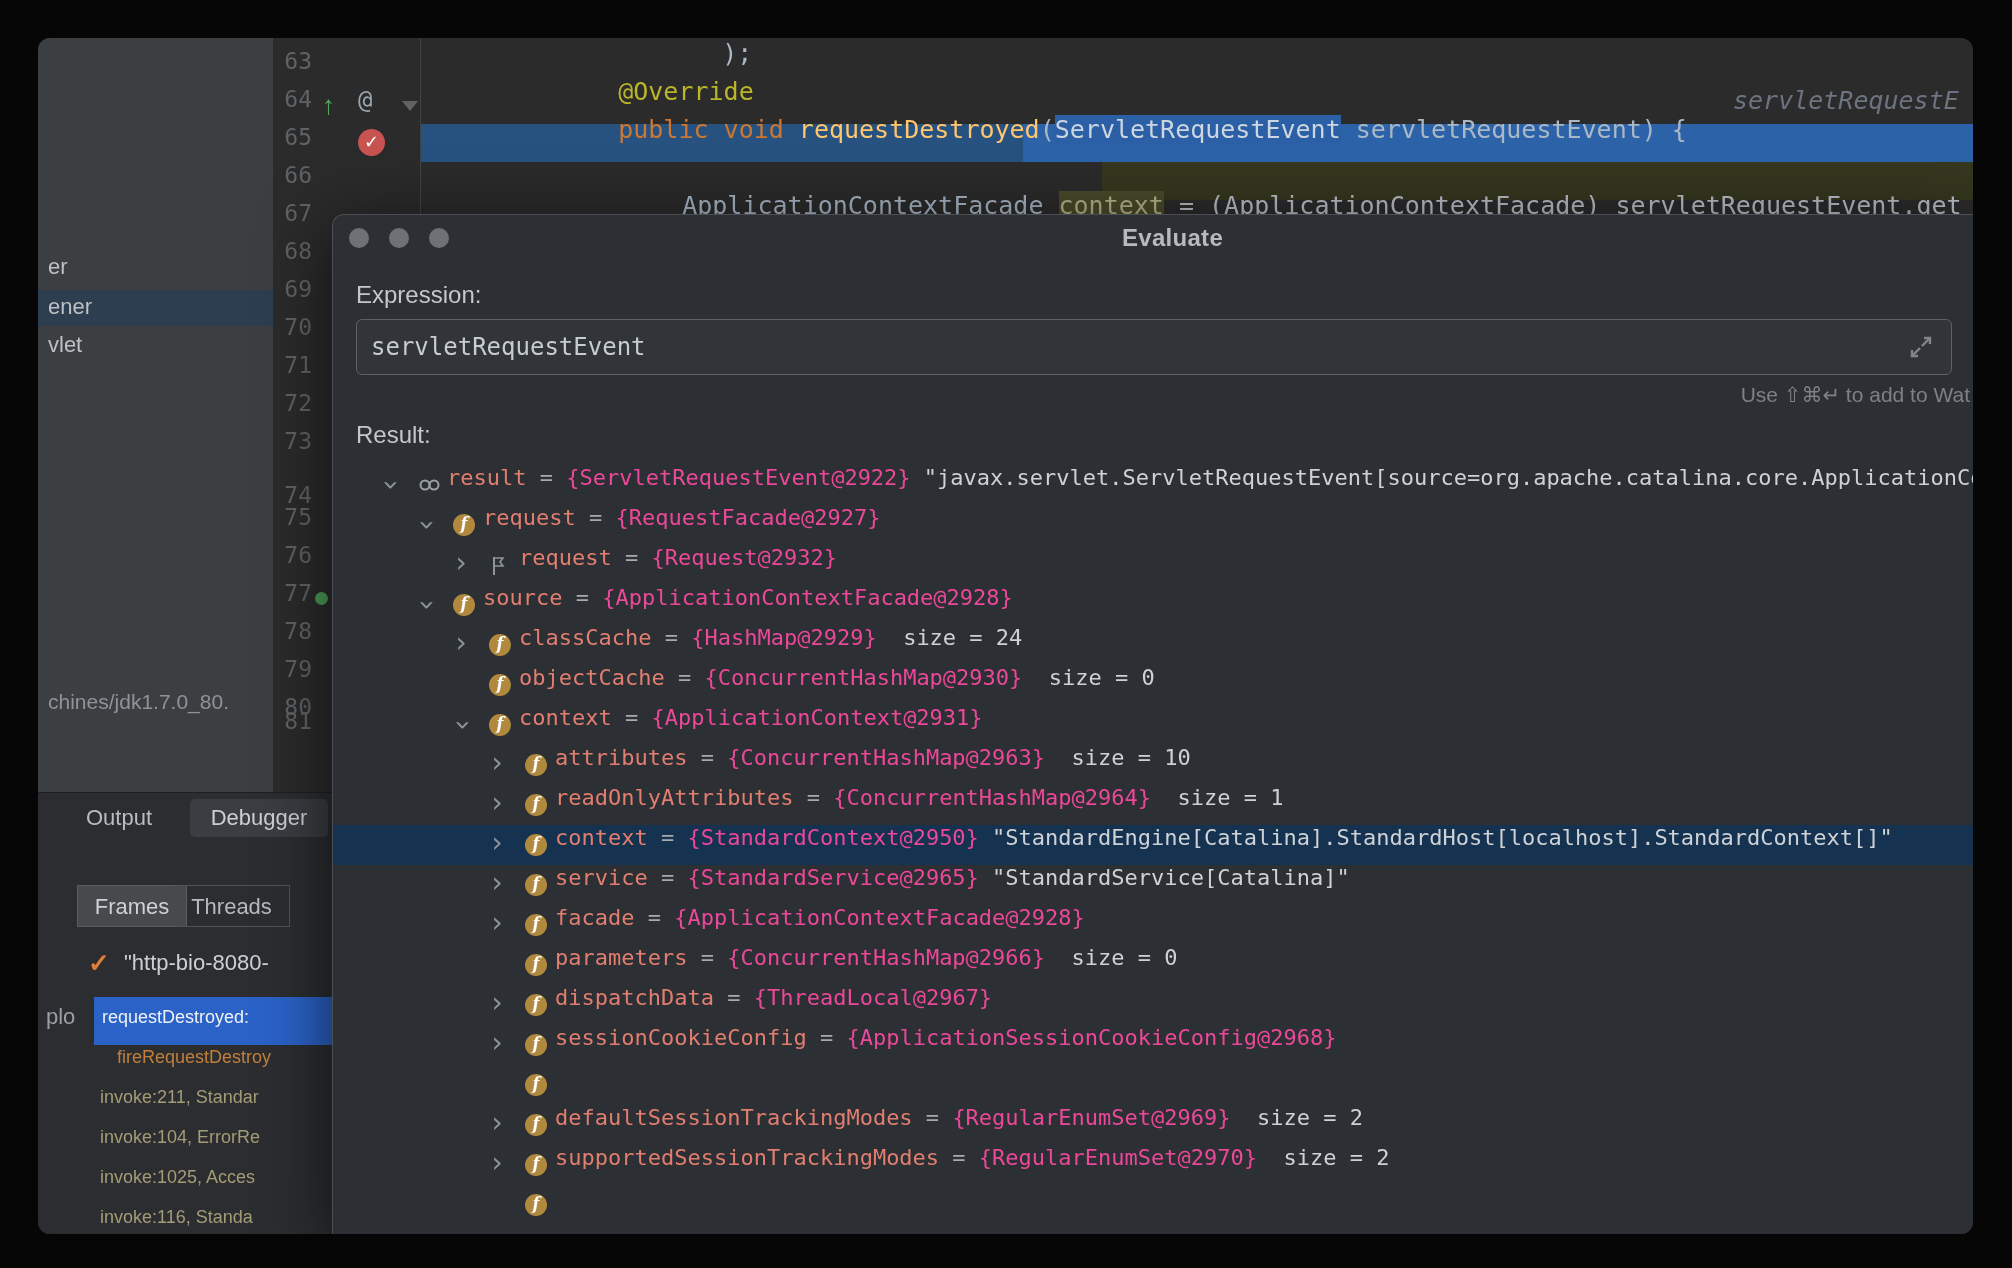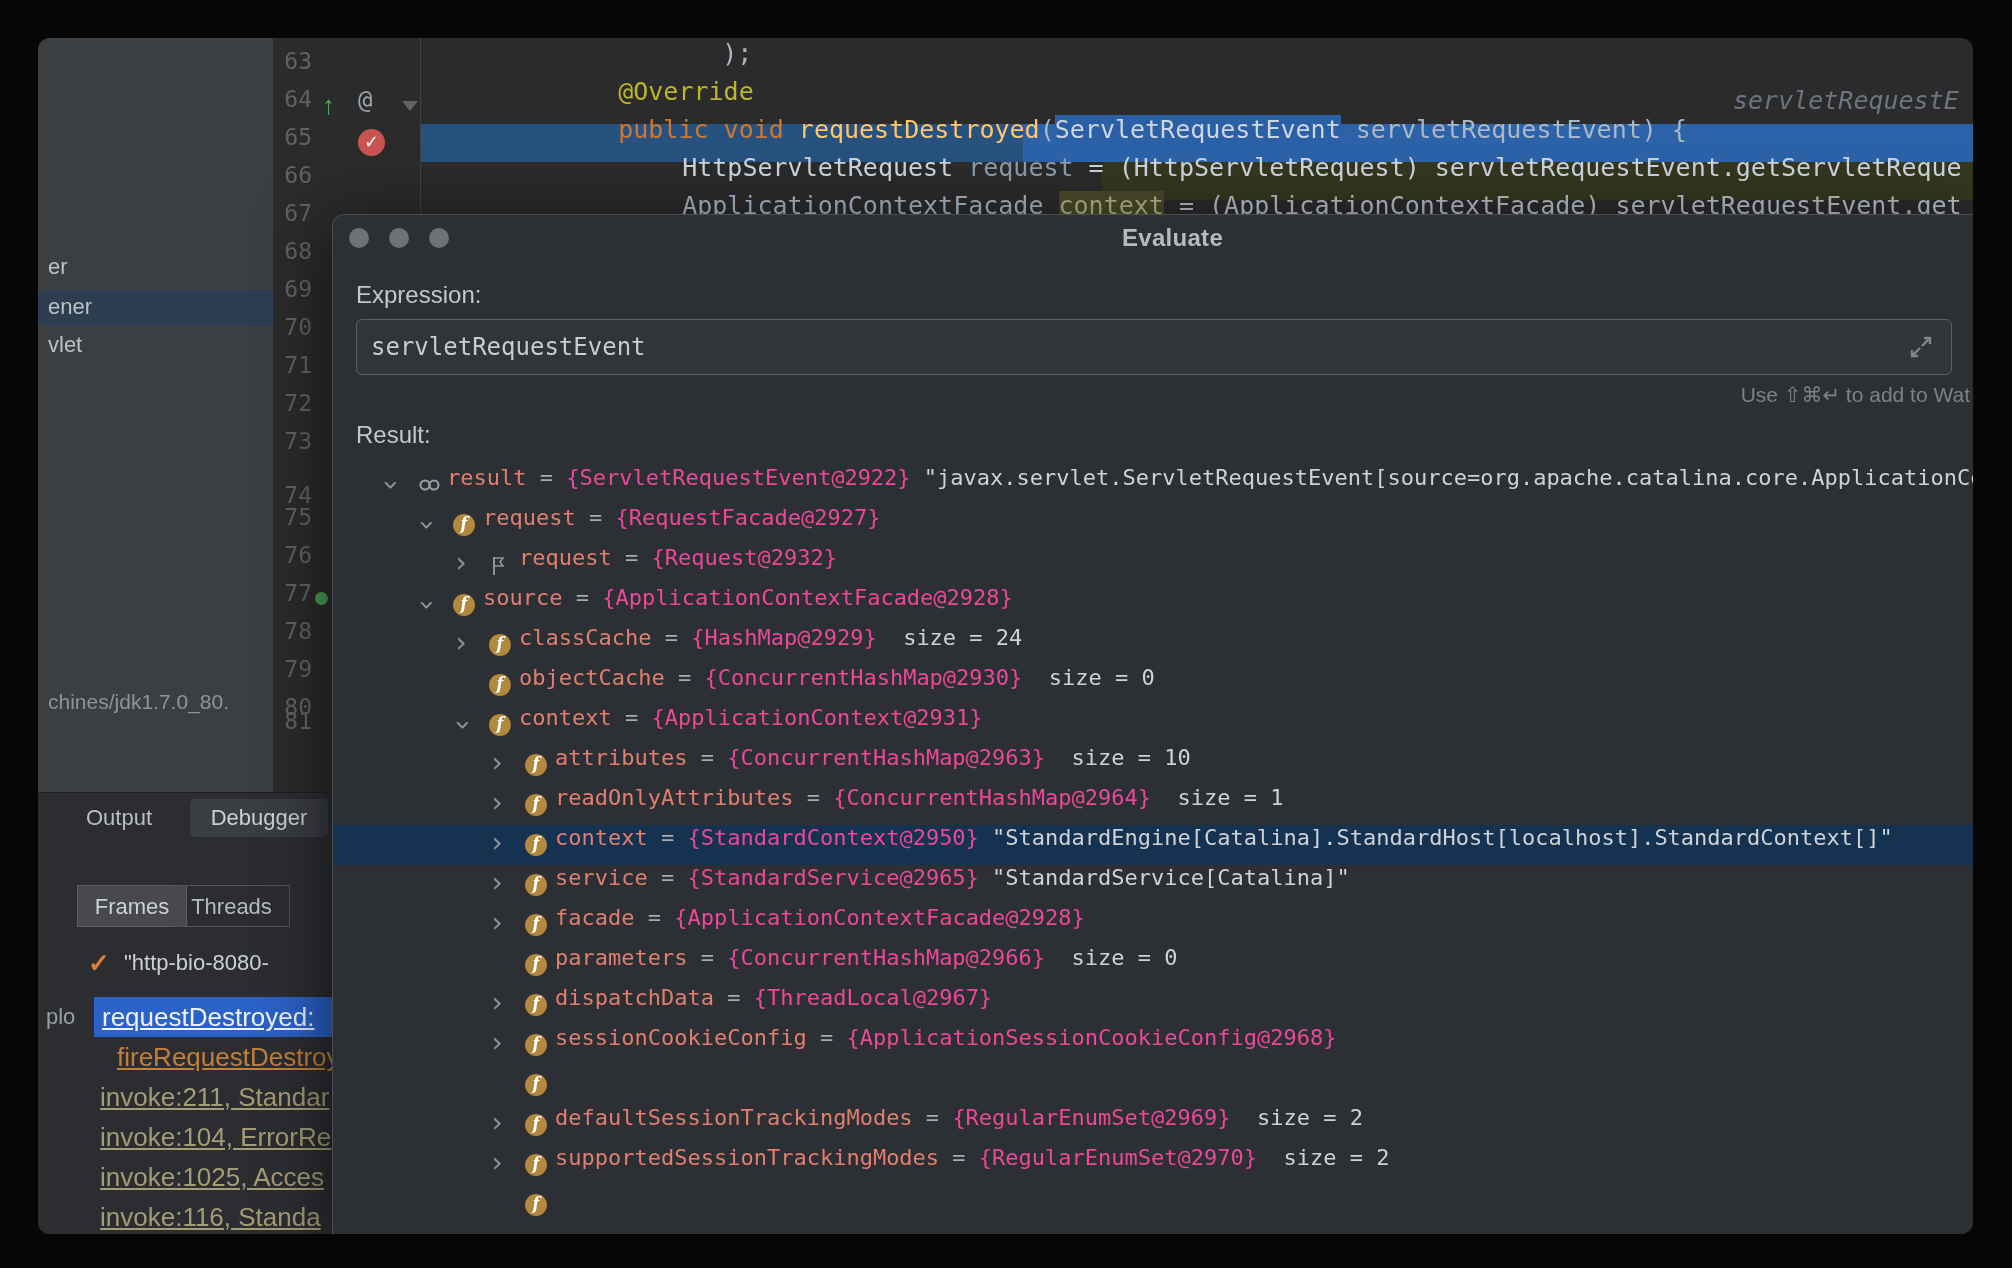--- a/index.html
+++ b/index.html
@@ -79,21 +79,21 @@
                font-size:22px;color:#ccd0d4;background:#3a3d41;border-radius:5px;}
   #tabFrames{position:absolute;left:39px;top:92px;width:110px;height:42px;line-height:42px;text-align:center;
              font-size:22px;color:#cdd1d5;background:#47494c;border:1px solid #5a5e61;box-sizing:border-box;}
   #tabThreads{position:absolute;left:136px;top:92px;width:116px;height:42px;line-height:42px;text-align:center;
               font-size:22px;color:#b6babe;border:1px solid #515457;border-left:none;box-sizing:border-box;}
   #comboCheck{position:absolute;left:50px;top:150px;height:40px;line-height:40px;font-size:26px;
               color:#df7e38;font-weight:bold;}
   #comboText{position:absolute;left:86px;top:150px;height:40px;line-height:40px;font-size:22px;
              color:#cdd1d5;white-space:pre;}
   #framesList{position:absolute;inset:0;}
-  .frame-row{position:absolute;left:62px;height:40px;line-height:40px;font-size:26px;white-space:pre;text-decoration:underline;}
+  .frame-row{position:absolute;left:62px;height:48px;line-height:40px;font-size:18px;white-space:pre;}
   .frame-row.selected{left:56px;right:0;padding-left:8px;background:#2b62c8;color:#eef2f6;}
   .frame-row.highlight{color:#c0803c;margin-left:17px;}
   .frame-row.lib{color:#a49c76;}
   #fragPlo{position:absolute;left:8px;top:204px;height:40px;line-height:40px;font-size:22px;color:#9b9fa3;}
 </style>
 </head>
 <body>
 
 <div id="win">
 
@@ -132,23 +132,20 @@
   <div class="code-line" style="left:624px;top:-28px">
     <span>);</span>
   </div>
   <div class="code-line" style="left:520px;top:10px">
     <span class="tok-ann">@Override</span>
   </div>
   <div class="code-line" style="left:520px;top:48px">
     <span class="tok-kw">public void </span><span class="tok-method">requestDestroyed</span><span>(</span><span class="tok-sel">ServletRequestEvent</span><span> servletRequestEvent) {</span>
   </div>
   <div class="code-line" id="inlineHint" style="left:1695px;top:48px">servletRequestE</div>
-  <div class="code-line" style="left:584px;top:86px;color:#ccd5de">
-    <span>HttpServletRequest </span><span class="tok-var-dim">request</span><span> = (HttpServletRequest) servletRequestEvent.getServletReque</span>
-  </div>
   <div class="code-line" style="left:584px;top:124px">
     <span>ApplicationContextFacade </span><span class="tok-ctx">context</span><span style="color:#b9c0c7"> = (ApplicationContextFacade) servletRequestEvent.get</span>
   </div>
 
   <div id="leftPanel">
     <div id="plPath">chines/jdk1.7.0_80.</div>
   <div class="pl-item" style="top: 210px;">er</div>
       <div class="pl-band" style="top: 252px;"></div>
       <div class="pl-item" style="top: 250px;">ener</div>
       <div class="pl-item" style="top: 288px;">vlet</div>

